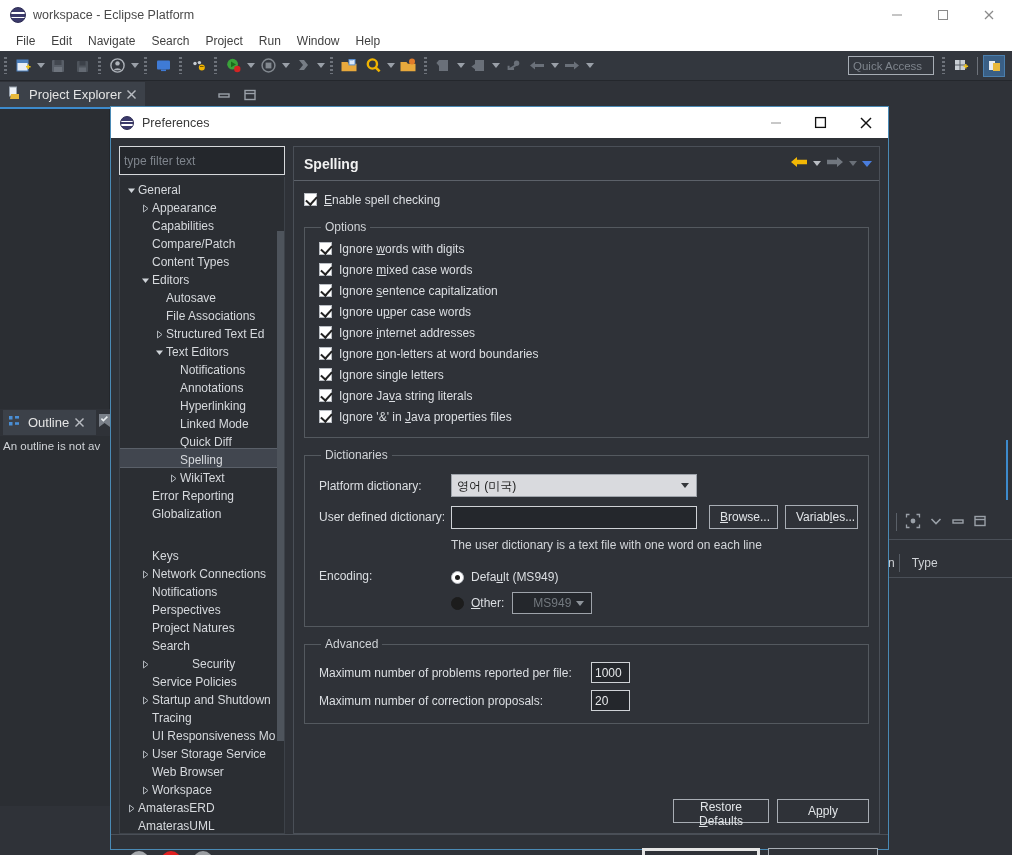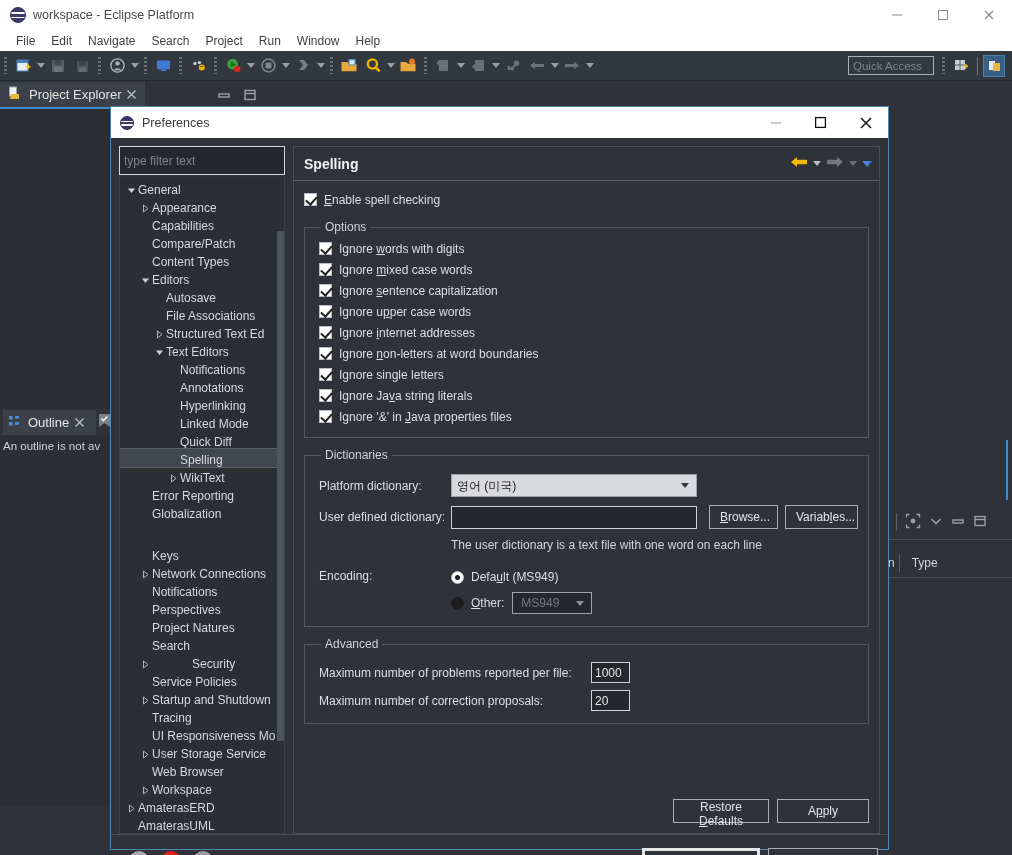--- a/index.html
+++ b/index.html
@@ -221,21 +221,21 @@
   }
   .radio.sel::after {
     content: ""; position: absolute; left: 3px; top: 3px; width: 5px; height: 5px;
     border-radius: 50%; background: #1c1c1c;
   }
   .radio.filled { background: #1c1c1c; border-color: #1c1c1c; }
 
   .enc-col { display: flex; flex-direction: column; }
   .enc-row { display: flex; align-items: center; height: 22px; }
   .other-combo { width: 80px; height: 22px; background: #24272c; color: #73797f;
-    border: 1px solid #9ea3aa; font-size: 12px; padding-left: 8px; margin-left: 8px;
+    border: 1px solid #9ea3aa; font-size: 12px; padding-left: 20px; margin-left: 8px;
     display: flex; align-items: center; position: relative; }
   .other-combo .oc-arrow { position: absolute; right: 7px; top: 8px;
     border-left: 4px solid transparent; border-right: 4px solid transparent; border-top: 5px solid #8e949b; }
 
   .adv-row { display: flex; align-items: center; margin-top: 7px; }
   .adv-label { color: #dcdfe3; font-size: 12px; }
   .adv-label.l1 { width: 272px; }
   .adv-label.l2 { width: 272px; }
   .num-input { width: 39px; height: 21px; background: #24272c; border: 1px solid #cfd2d6;
     color: #e6e8ea; font-size: 12px; padding-left: 3px; font-family: "Liberation Sans", sans-serif; }

